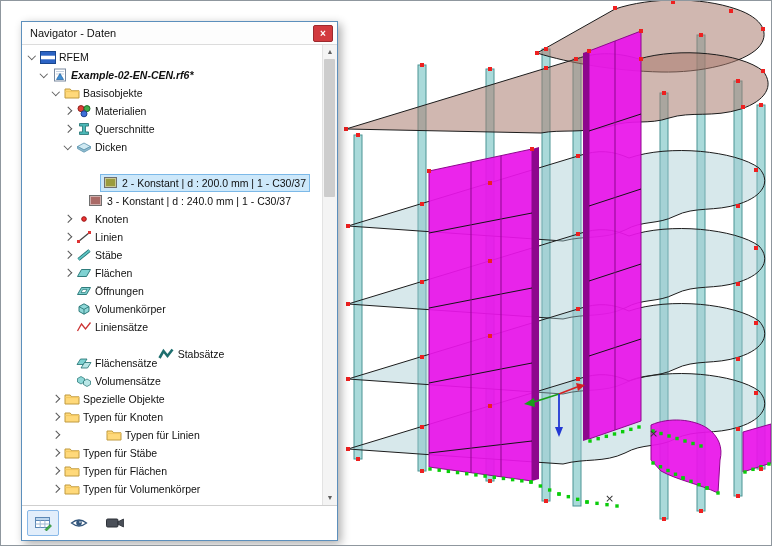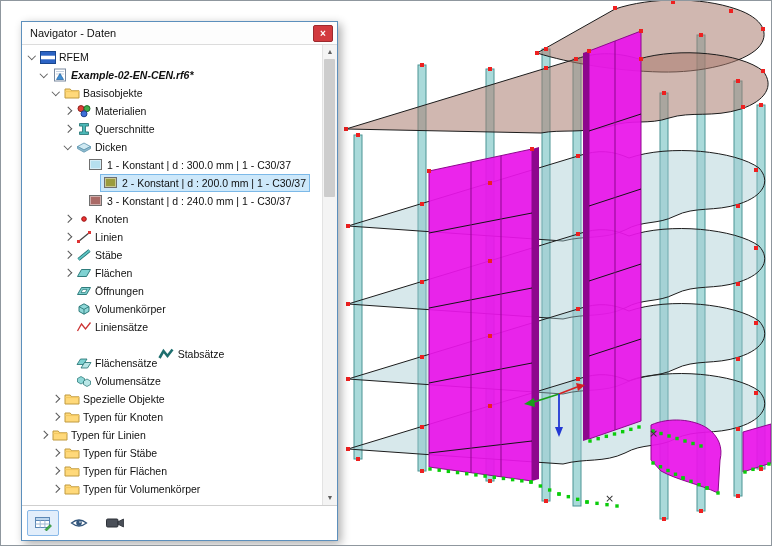--- a/index.html
+++ b/index.html
@@ -301,29 +301,20 @@
                 <svg width="16" height="14" viewBox="0 0 16 14">
                   <path d="M1.5,6.5 L8,3 L14.5,6.5 L8,10 Z" fill="#cfe9f2" stroke="#5b93ad" stroke-width="0.8"></path>
                   <path d="M1.5,6.5 L1.5,8.6 L8,12.2 L14.5,8.6 L14.5,6.5 L8,10 Z" fill="#93bfd2" stroke="#5b93ad" stroke-width="0.8"></path>
                 </svg>
               </span>
               <span class="tlabel">Dicken</span>
             </span>
           </div>
           <div class="tree-row" style="padding-left: 52px;">
             <span class="chev none"></span>
-            <span class="content">
-              <span class="ticon">
-                <svg width="16" height="14" viewBox="0 0 16 14">
-                  <rect x="1.5" y="1.5" width="12" height="10" fill="#b5dfee" stroke="#6f6f6f"></rect>
-                  <rect x="2.5" y="2.5" width="10" height="8" fill="none" stroke="rgba(255,255,255,0.45)"></rect>
-                </svg>
-              </span>
-              <span class="tlabel">1 - Konstant | d : 300.0 mm | 1 - C30/37</span>
-            </span>
           </div>
           <div class="tree-row selected" style="padding-left: 52px; gap: 15px;">
             <span class="chev none"></span>
             <span class="content">
               <span class="ticon">
                 <svg width="16" height="14" viewBox="0 0 16 14">
                   <rect x="1.5" y="1.5" width="12" height="10" fill="#9b9b3d" stroke="#6f6f6f"></rect>
                   <rect x="2.5" y="2.5" width="10" height="8" fill="none" stroke="rgba(255,255,255,0.45)"></rect>
                 </svg>
               </span>
@@ -476,21 +467,21 @@
             <span class="content">
               <span class="ticon">
                 <svg width="16" height="14" viewBox="0 0 16 14">
                   <path d="M1,3 h5.2 l1.4,1.8 H15 V12 H1 Z" fill="#ffd97a" stroke="#c09a3e"></path>
                   <path d="M1,5.6 H15" stroke="#f3c75e"></path>
                 </svg>
               </span>
               <span class="tlabel">Typen für Knoten</span>
             </span>
           </div>
-          <div class="tree-row" style="padding-left: 16px;">
+          <div class="tree-row" style="padding-left: 28px; gap: 42px;">
             <span class="chev right"></span>
             <span class="content">
               <span class="ticon">
                 <svg width="16" height="14" viewBox="0 0 16 14">
                   <path d="M1,3 h5.2 l1.4,1.8 H15 V12 H1 Z" fill="#ffd97a" stroke="#c09a3e"></path>
                   <path d="M1,5.6 H15" stroke="#f3c75e"></path>
                 </svg>
               </span>
               <span class="tlabel">Typen für Linien</span>
             </span>

